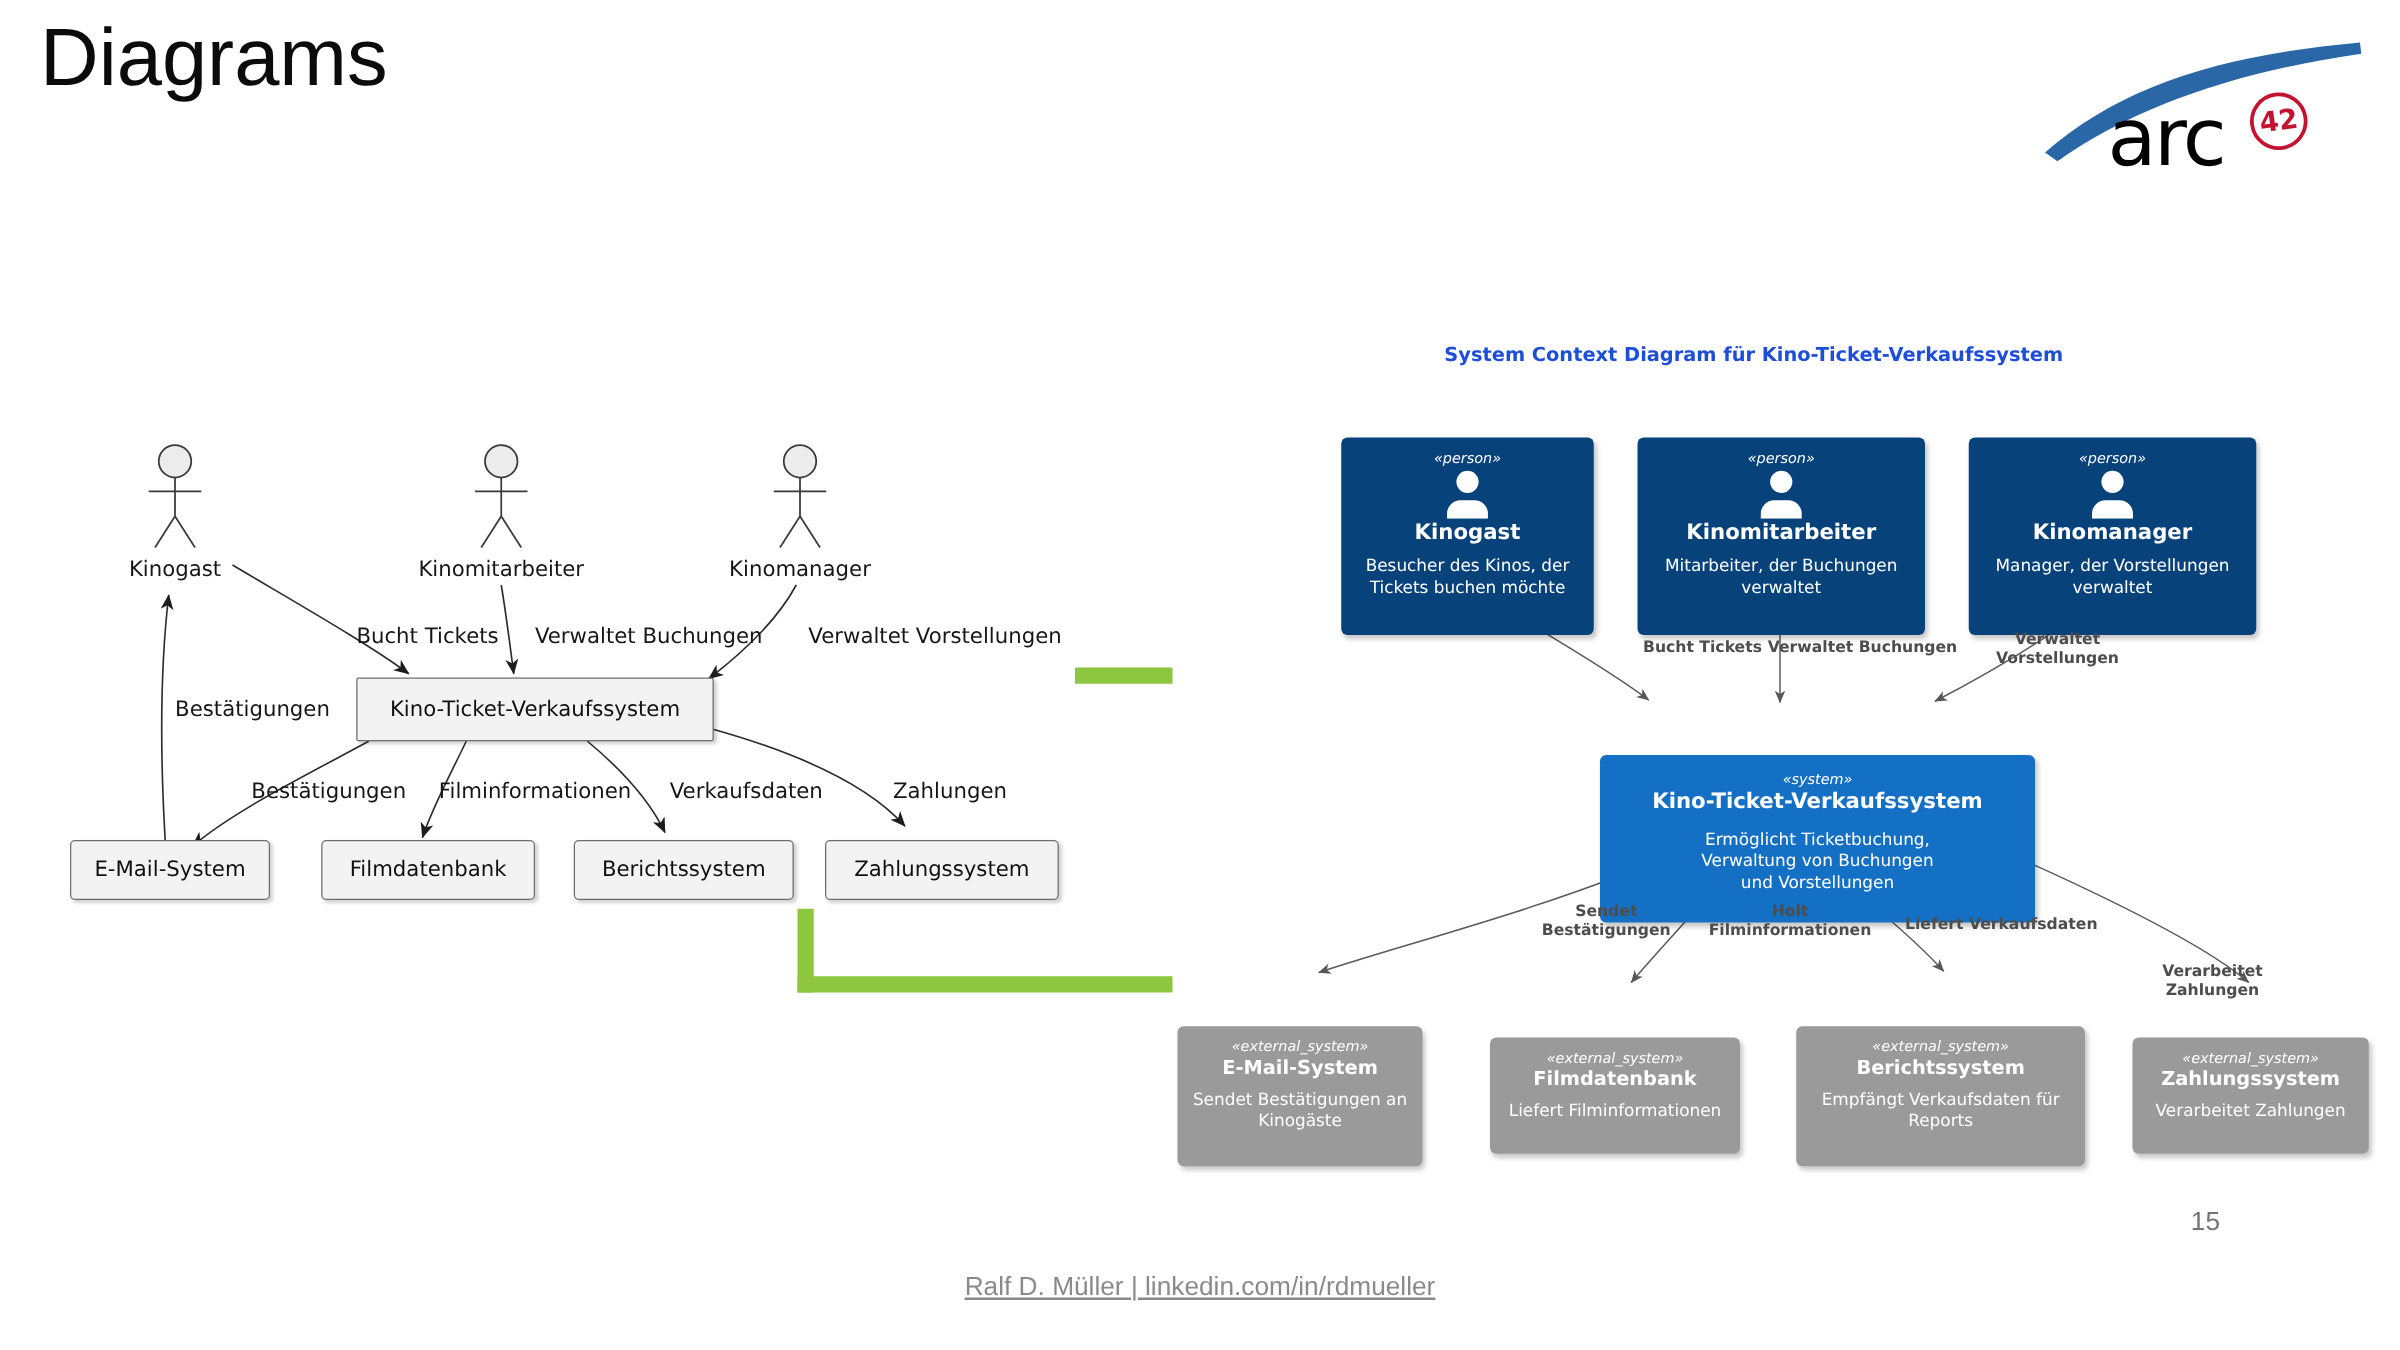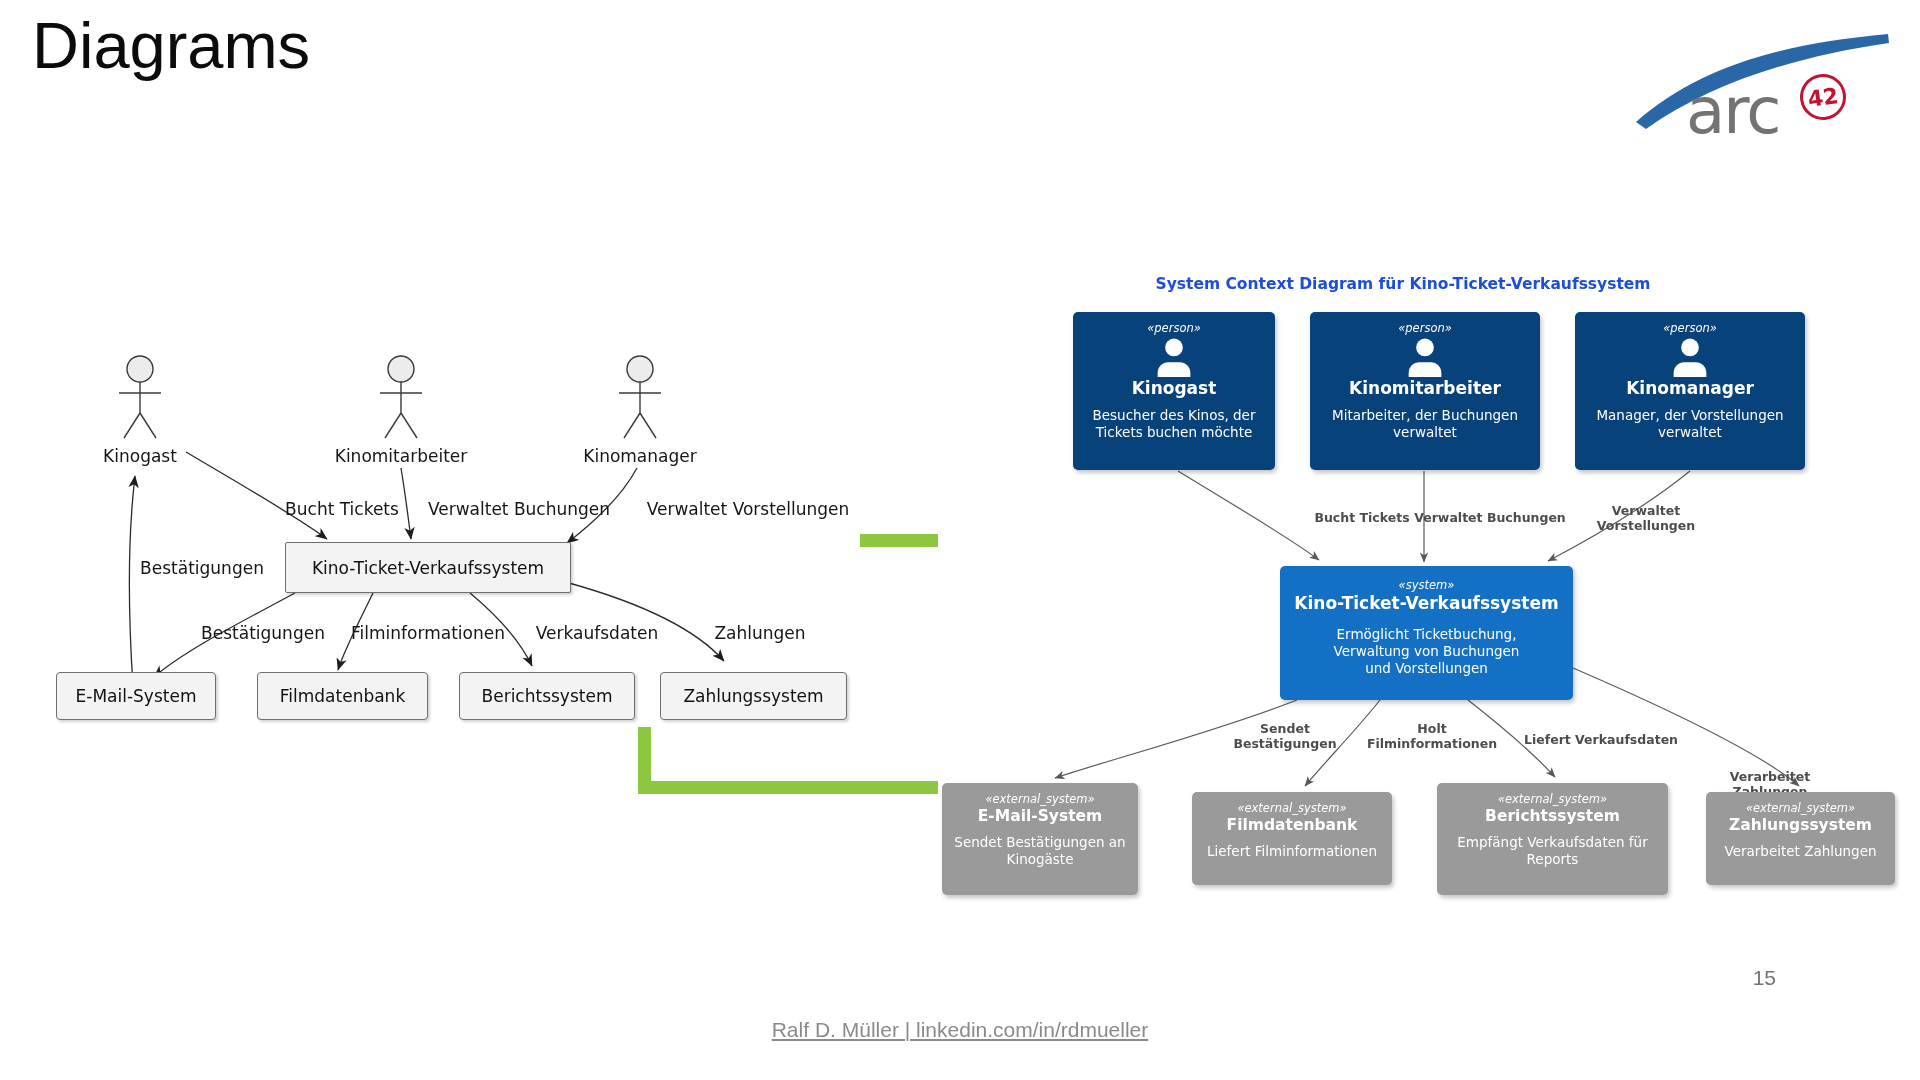--- a/index.html
+++ b/index.html
@@ -2,41 +2,41 @@
 <html><head>
 <meta charset="utf-8">
 <style>
   html,body{margin:0;padding:0;background:#fff;}
   .slide{position:relative;width:1920px;height:1080px;background:#ffffff;overflow:hidden;
          font-family:"Liberation Sans",sans-serif;}
   .title{position:absolute;left:32px;top:8px;font-size:65px;font-weight:500;color:#0b0b0b;}
   
   .logo-swoosh{position:absolute;left:1628px;top:22px;z-index:2;}
   .logo-text{position:absolute;left:1686px;top:74px;font-family:"DejaVu Sans",sans-serif;
-             font-size:64px;color:#737373;letter-spacing:-2px;z-index:2;}
+             font-size:64px;color:#000000;letter-spacing:-2px;z-index:2;}
   .logo-badge{position:absolute;left:1800px;top:74px;width:40px;height:40px;border:3px solid #c41230;
               border-radius:50%;color:#c41230;font-family:"DejaVu Sans",sans-serif;font-size:22px;
               font-weight:bold;display:flex;align-items:center;justify-content:center;
               transform:rotate(-8deg);z-index:3;background:#fff;}
   
   .layer{position:absolute;left:0;top:0;z-index:1;}
   .green{position:absolute;background:#8DC63F;z-index:0;}
   
   .ulabel{position:absolute;transform:translate(-50%,-50%);font-family:"DejaVu Sans",sans-serif;
           font-size:17px;color:#161616;white-space:nowrap;z-index:2;}
   .ubox{position:absolute;background:#f3f3f3;border:1.5px solid #6e6e6e;border-radius:4px;
         display:flex;align-items:center;justify-content:center;font-family:"DejaVu Sans",sans-serif;
         font-size:17px;color:#111;z-index:2;box-shadow:2px 2px 3px rgba(0,0,0,.18);white-space:nowrap;}
   .ubox.sharp{border-radius:2px;}
   
   .c4title{position:absolute;transform:translate(-50%,-50%);font-family:"DejaVu Sans",sans-serif;
            font-size:15.5px;font-weight:bold;color:#1d4ed8;white-space:nowrap;z-index:2;}
   .c4box{position:absolute;display:flex;flex-direction:column;align-items:center;color:#fff;
          font-family:"DejaVu Sans",sans-serif;text-align:center;border-radius:5px;z-index:2;
-         box-shadow:2px 3px 4px rgba(0,0,0,.22);}
+         box-shadow:2px 3px 4px rgba(0,0,0,.22);margin-top:38px;}
   .person{background:#08427B;}
   .sysbox{background:#1470C4;}
   .extbox{background:#9a9a9a;}
   .stereo{font-style:italic;font-size:11.5px;margin-top:9px;}
   .pname{font-weight:bold;font-size:17px;margin-top:1px;}
   .pdesc{font-size:13.5px;line-height:17px;margin-top:9px;}
   .person-icon{margin-top:2px;}
   .sysbox .stereo{margin-top:12px;}
   .sysbox .pdesc{margin-top:13px;}
   .c4lbl{position:absolute;transform:translate(-50%,-50%);font-family:"DejaVu Sans",sans-serif;
@@ -179,21 +179,21 @@
     <div>Bucht Tickets</div>
   </div>
   <div class="c4lbl" style="left:1490px;top:517px;">
     <div>Verwaltet Buchungen</div>
   </div>
   <div class="c4lbl" style="left:1646px;top:518px;">
     <div>Verwaltet</div>
     <div>Vorstellungen</div>
   </div>
 
-  <div class="c4box sysbox" style="left:1280px;top:566px;width:293px;height:134px;">
+  <div class="c4box sysbox" style="left:1280px;top:566px;width:348px;height:134px;">
     <div class="stereo">«system»</div>
     <div class="pname">Kino-Ticket-Verkaufssystem</div>
     <div class="pdesc">
       <div>Ermöglicht Ticketbuchung,</div>
       <div>Verwaltung von Buchungen</div>
       <div>und Vorstellungen</div>
     </div>
   </div>
 
   <div class="c4lbl" style="left:1285px;top:736px;">

